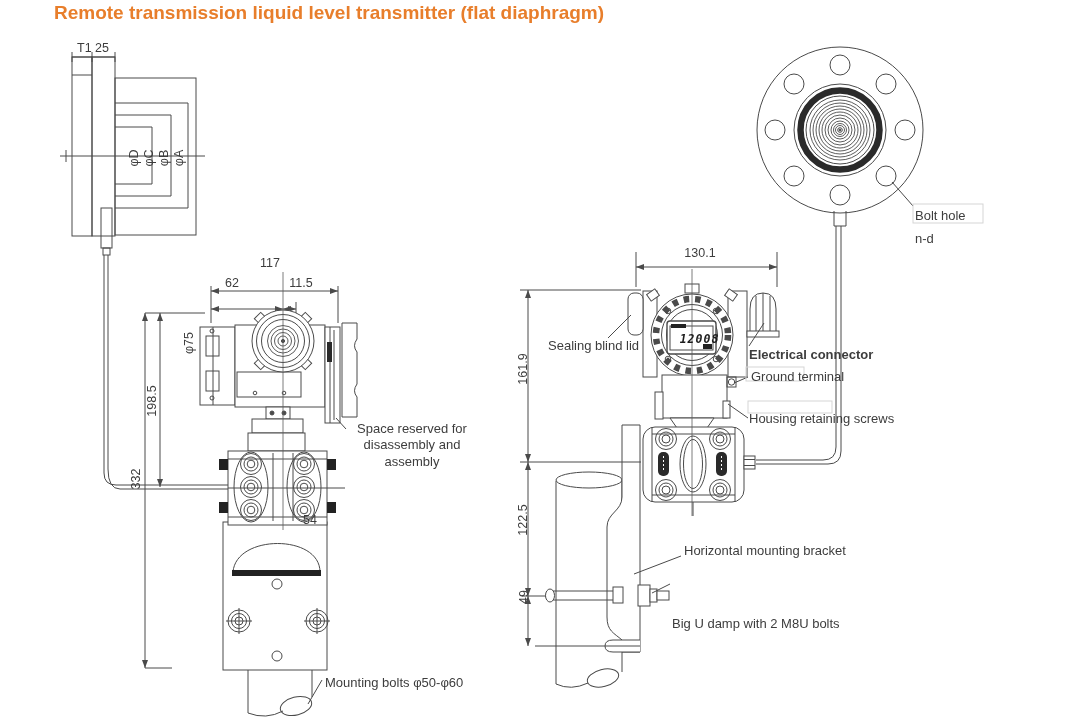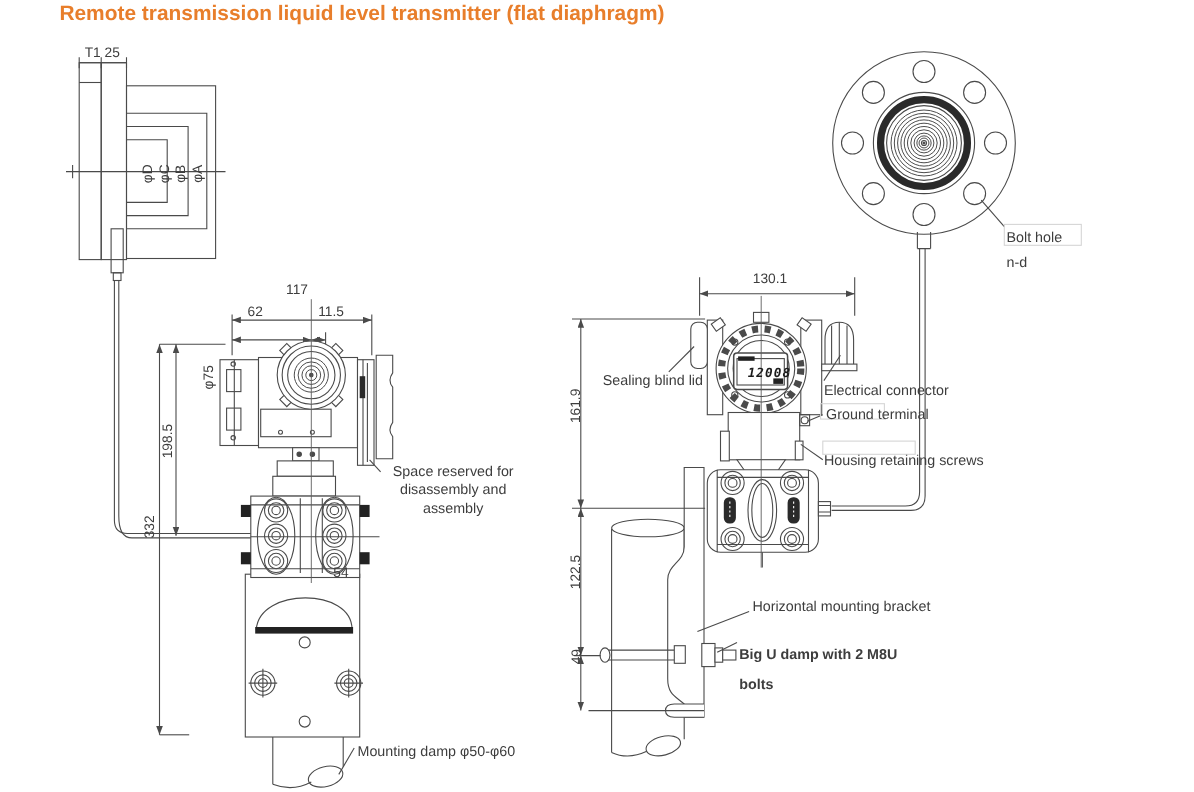--- a/index.html
+++ b/index.html
@@ -275,31 +275,31 @@
 
 <div class="lbl dim cc" style="left:270px;top:264px;text-align:right;">117</div>
 <div class="lbl dim cc" style="left:232px;top:284px;">62</div>
 <div class="lbl dim cc" style="left:301px;top:284px;">11.5</div>
 <div class="lbl dim rot" style="left:190px;top:343px;">φ75</div>
 <div class="lbl dim rot" style="left:153px;top:401px;">198.5</div>
 <div class="lbl dim rot" style="left:137px;top:479px;">332</div>
 <div class="lbl dim cc" style="left:277px;top:521px;margin-left:33px;">54</div>
 
 <div class="lbl wrap" style="left:348px;top:421px;width:128px;text-align:center;">Space reserved for disassembly and assembly</div>
-<div class="lbl" style="left:325px;top:675px;">Mounting damp φ50-φ60</div>
+<div class="lbl" style="left:325px;top:675px;">Mounting bolts φ50-φ60</div>
 
 <div class="lbl dim cc" style="left:700px;top:254px;">130.1</div>
 <div class="lbl dim rot" style="left:524px;top:369px;">161.9</div>
 <div class="lbl dim rot" style="left:524px;top:520px;">122.5</div>
 <div class="lbl dim rot" style="left:525px;top:597px;">49</div>
 
 <div class="lcd">12008</div>
 
 <div class="lbl wrap" style="left:548px;top:338px;width:92px;">Sealing blind lid</div>
-<div class="lbl" style="left:749px;top:347px;">Electrical connector</div>
+<div class="lbl" style="left:749px;top:347px;font-weight:bold;">Electrical connector</div>
 <div class="lbl" style="left:751px;top:369px;">Ground terminal</div>
 <div class="lbl" style="left:749px;top:411px;">Housing retaining screws</div>
 <div class="lbl" style="left:684px;top:543px;">Horizontal mounting bracket</div>
-<div class="lbl wrap" style="left:672px;top:582px;width:178px;line-height:2.05;font-weight:bold;">Big U damp with 2 M8U bolts</div>
+<div class="lbl wrap" style="left:672px;top:611px;width:178px;line-height:2.05;">Big U damp with 2 M8U bolts</div>
 <div class="lbl wrap" style="left:915px;top:205px;width:64px;line-height:1.75;">Bolt hole n-d</div>
 
 
 </div>
 
 </body></html>

